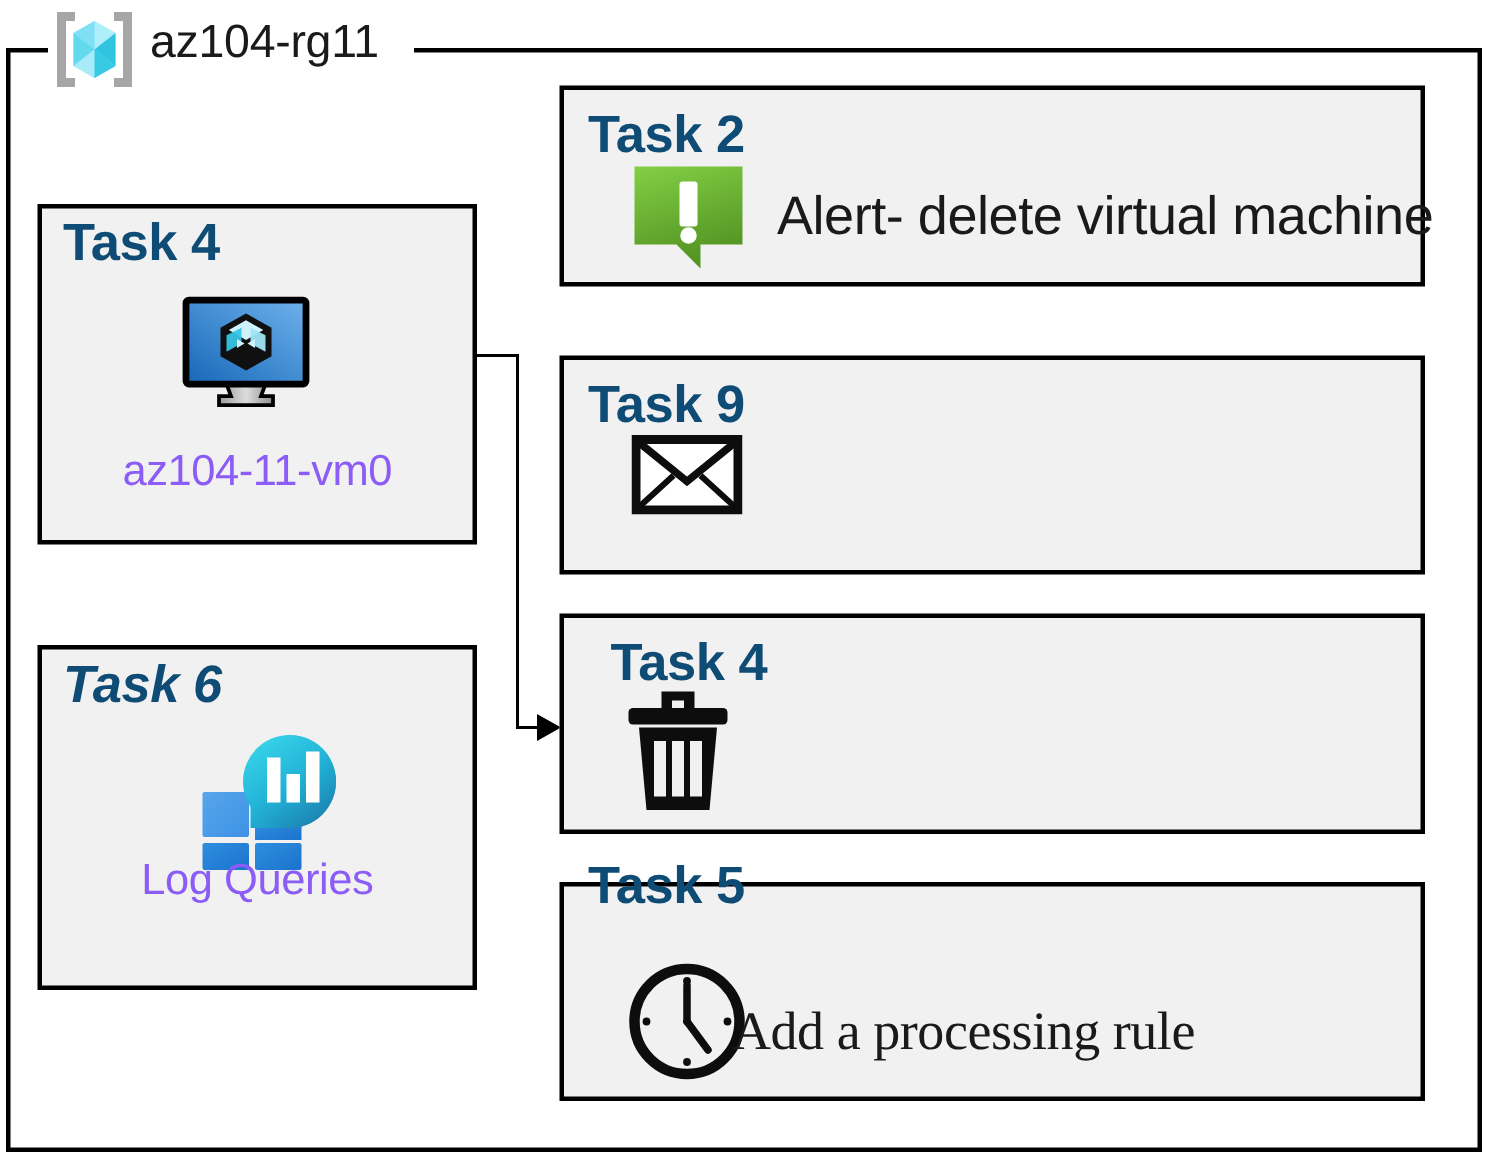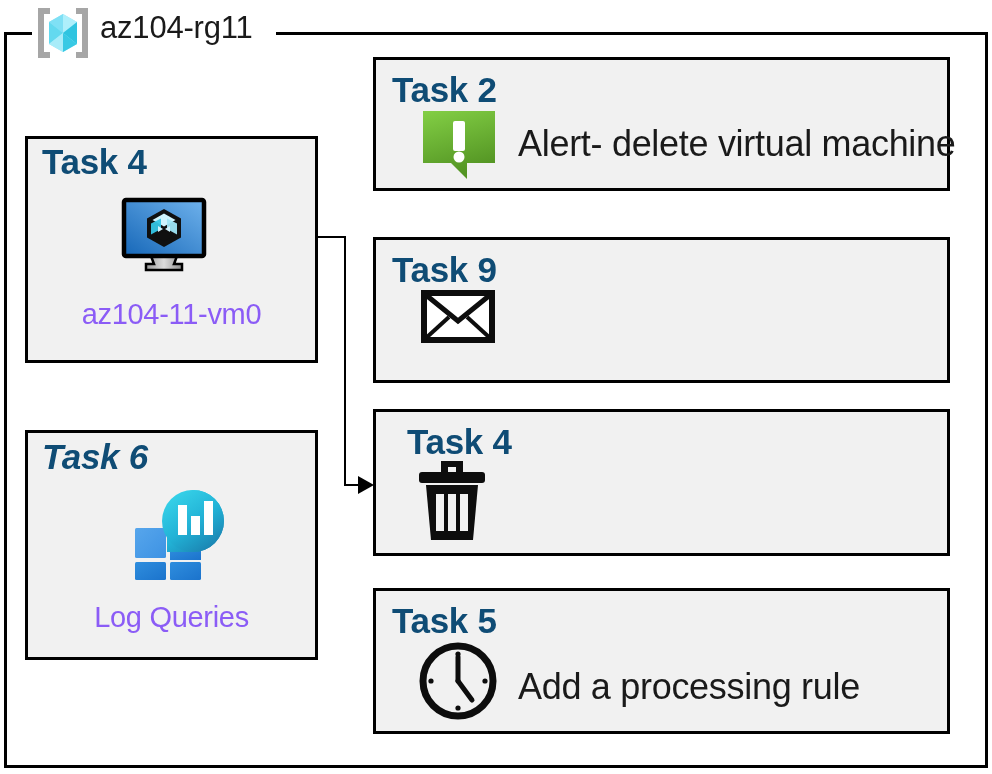--- a/index.html
+++ b/index.html
@@ -210,21 +210,21 @@
       <rect x="43" y="62" width="31" height="12" fill="url(#laSq2)"></rect>
 
       <path d="M66 4 A31 31 0 1 1 66 66 L40 66 L40 40 A31 31 0 0 1 66 4 Z" fill="url(#laDrop)"></path>
       <circle cx="66" cy="35" r="31" fill="url(#laDrop)"></circle>
 
       <rect x="51" y="19" width="9" height="30" fill="#ffffff"></rect>
       <rect x="64" y="30" width="9" height="19" fill="#ffffff"></rect>
       <rect x="77" y="15" width="9" height="34" fill="#ffffff"></rect>
     </svg>
   </div>
-  <div class="task-caption" style="left:25px; top:601px; width:293px;">Log Queries</div>
+  <div class="task-caption" style="left:25px; top:571px; width:293px;">Log Queries</div>
 
   <div class="task-box" style="left:373px; top:57px; width:577px; height:134px;">
   </div>
   <div class="task-label" style="left:392px; top:70px;">Task 2</div>
   <div class="icon-slot" style="left:421px; top:107px; width:76px; height:74px;">
     <svg viewBox="0 0 76 74" width="76" height="74">
       <defs>
         <linearGradient id="alertG" x1="0" y1="0" x2="0.3" y2="1">
           <stop offset="0" stop-color="#83cf45"></stop>
           <stop offset="1" stop-color="#539423"></stop>
@@ -262,29 +262,29 @@
       <path d="M11 27 L63 27 L58 82 L16 82 Z" fill="#0d0d0d"></path>
 
       <rect x="21" y="36" width="8" height="37" fill="#f1f1f1"></rect>
       <rect x="33" y="36" width="8" height="37" fill="#f1f1f1"></rect>
       <rect x="45" y="36" width="8" height="37" fill="#f1f1f1"></rect>
     </svg>
   </div>
 
   <div class="task-box" style="left:373px; top:588px; width:577px; height:146px;">
   </div>
-  <div class="task-label" style="left:392px; top:601px;">Task 5</div>
+  <div class="task-label" style="left:392px; top:571px;">Task 5</div>
   <div class="icon-slot" style="left:417px; top:640px; width:82px; height:82px;">
     <svg viewBox="0 0 82 82" width="82" height="82">
       <circle cx="41" cy="41" r="35" fill="none" stroke="#0d0d0d" stroke-width="7"></circle>
 
       <circle cx="41" cy="14" r="2.6" fill="#0d0d0d"></circle>
       <circle cx="68" cy="41" r="2.6" fill="#0d0d0d"></circle>
       <circle cx="41" cy="68" r="2.6" fill="#0d0d0d"></circle>
       <circle cx="14" cy="41" r="2.6" fill="#0d0d0d"></circle>
 
       <path d="M41 41 L41 17" stroke="#0d0d0d" stroke-width="5" stroke-linecap="round" fill="none"></path>
       <path d="M41 41 L55 60" stroke="#0d0d0d" stroke-width="5" stroke-linecap="round" fill="none"></path>
     </svg>
   </div>
-  <div class="task-text" style="left:518px; top:666px;">Add a processing rule</div>
+  <div class="task-text" style="left:488px; top:666px;font-family:Liberation Serif, serif;">Add a processing rule</div>
 
 </div>
 
 </body></html>

